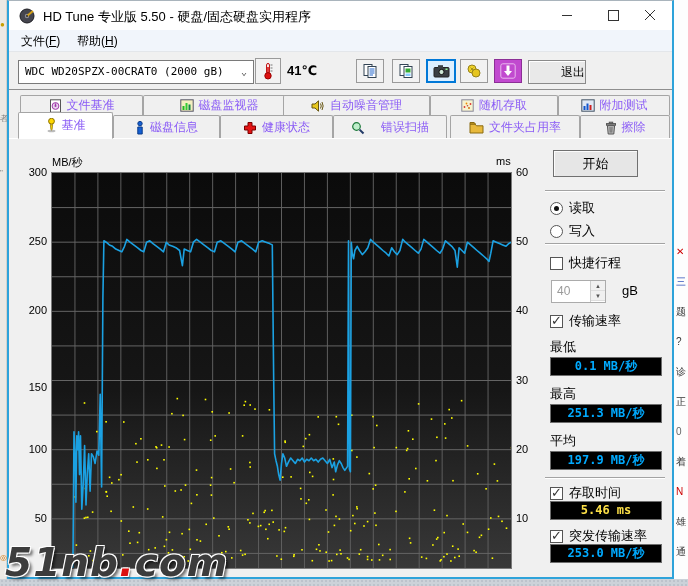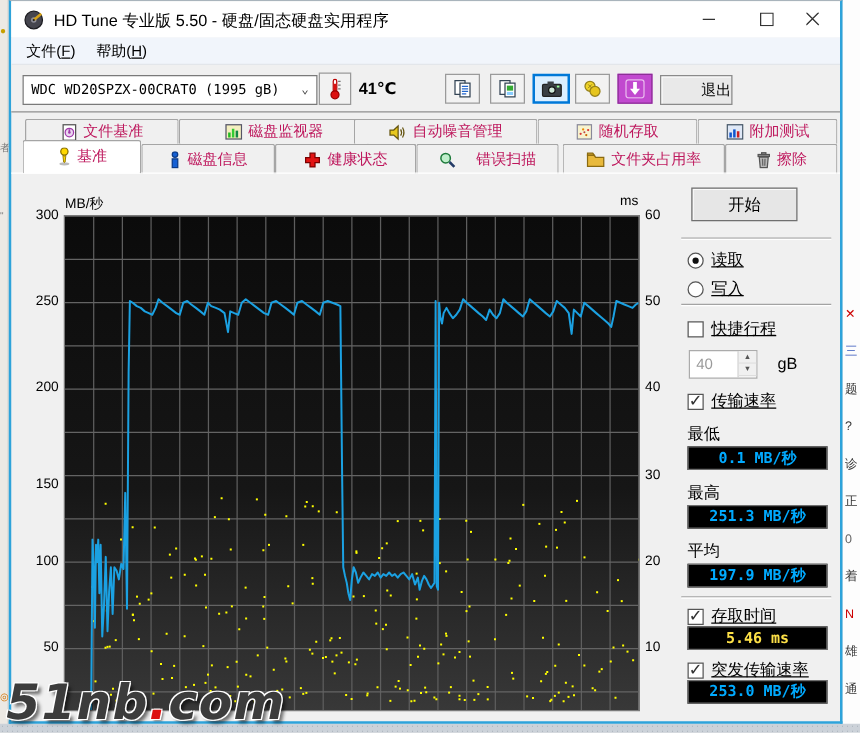--- a/index.html
+++ b/index.html
@@ -37,39 +37,39 @@
               display:flex; align-items:center; justify-content:center; }
   .tool-btn.selected { border:2px solid #0078d7; background:#dcefff; }
   .tool-btn.purple { background:#c149cf; border:1px solid #8c2f96; }
   .temp-text { position:absolute; left:278px; top:11px; font-size:13px; font-weight:bold; color:#000; }
   .exit-btn { position:absolute; left:519px; top:8px; width:58px; height:24px; background:#e9e9e9; border:1px solid #8a8a8a;
               box-shadow:inset 1px 1px 0 #fff; font-size:12px; text-align:right; line-height:22px; color:#000; }
 
   
   .tab { position:absolute; height:20px; background:#f0f0f0; border:1px solid #a5a5a5; border-bottom:none;
          border-radius:2px 2px 0 0; display:flex; align-items:center; justify-content:center; gap:5px;
-         font-size:12px; color:#be185d; }
+         font-size:12px; color:#8b5cf6; }
   .tab svg { flex:0 0 auto; }
   .tabrow2 .tab { height:24px; }
   .tab.active { background:#ffffff; z-index:3; height:27px; border-bottom:1px solid #fff; }
   .tabline { position:absolute; left:0; right:0; top:137px; height:1px; background:#ffffff; z-index:1; }
 
   
   .axis-title { position:absolute; font-size:11px; color:#000; }
   .axis-lab { position:absolute; width:26px; font-size:11px; color:#000; text-align:right; }
   .axis-lab.r { text-align:left; }
   .plot { position:absolute; left:42px; top:171px; width:461px; height:397px; border:1px solid #7a7a7a;
           overflow:hidden; background:linear-gradient(#0b0b0b,#161616 55%,#383838); }
   .plot svg { display:block; }
 
   
   .btn-start { position:absolute; left:544px; top:149px; width:85px; height:27px; background:#e6e6e6;
                border:1px solid #707070; box-shadow:inset 1px 1px 0 #fbfbfb; font-size:13px; text-align:center; line-height:25px; }
   .hsep { position:absolute; left:536px; width:120px; height:2px; border-top:1px solid #a3a3a3; border-bottom:1px solid #ffffff; }
-  .ctl { position:absolute; left:541px; font-size:13px; color:#000; display:flex; align-items:center; gap:6px; white-space:nowrap;text-decoration:underline; }
+  .ctl { position:absolute; left:541px; font-size:13px; color:#000; display:flex; align-items:center; gap:6px; white-space:nowrap; }
   .radio { width:13px; height:13px; border:1px solid #555; border-radius:50%; background:#fff; position:relative; flex:0 0 auto; }
   .radio.on:after { content:""; position:absolute; left:3px; top:3px; width:5px; height:5px; border-radius:50%; background:#111; }
   .cbx { width:13px; height:13px; border:1px solid #555; background:#fff; position:relative; flex:0 0 auto; }
   .cbx.on:after { content:"✓"; position:absolute; left:0px; top:-3px; font-size:13px; font-weight:bold; color:#333; }
   .spin { position:absolute; left:542px; top:279px; width:55px; height:23px; background:#fff; border:1px solid #ababab;
           font-size:12px; color:#9a9a9a; line-height:21px; padding-left:5px; }
   .spin .btns { position:absolute; right:0; top:0; width:15px; height:21px; border-left:1px solid #ccc; }
   .spin .btns div { height:10px; background:#f0f0f0; border-bottom:1px solid #ddd; font-size:6px; line-height:10px; text-align:center; color:#555; }
   .unit { position:absolute; left:613px; top:282px; font-size:13px; color:#000; }
   .lcd-label { position:absolute; left:541px; font-size:13px; color:#000; }
@@ -137,21 +137,21 @@
       </div>
     </div>
 
     <div class="menubar">
       <div class="menu-item" style="left:4px;"><span>文件(</span><u>F</u><span>)</span></div>
       <div class="menu-item" style="left:60px;text-align:right;"><span>帮助(</span><u>H</u><span>)</span></div>
     </div>
 
     <div class="toolbar">
       <div class="combo">
-        <span>WDC WD20SPZX-00CRAT0 (1995 gB)</span>
+        <span>WDC WD20SPZX-00CRAT0 (2000 gB)</span>
         <span class="arrow">⌄</span>
       </div>
       <div class="tool-btn" style="left:246px;width:26px;height:26px;top:6px;">
         <svg width="14" height="18" viewBox="0 0 14 18">
           <rect x="5.6" y="1.5" width="2.8" height="10" rx="1.4" fill="#fff" stroke="#b00" stroke-width="1"></rect>
           <rect x="6.2" y="5" width="1.6" height="7" fill="#d11"></rect>
           <circle cx="7" cy="13.8" r="3.2" fill="#d11" stroke="#900"></circle>
           <line x1="9.5" y1="3" x2="11.5" y2="3" stroke="#777"></line>
             <line x1="9.5" y1="6" x2="11.5" y2="6" stroke="#777"></line>
             <line x1="9.5" y1="9" x2="11.5" y2="9" stroke="#777"></line>

